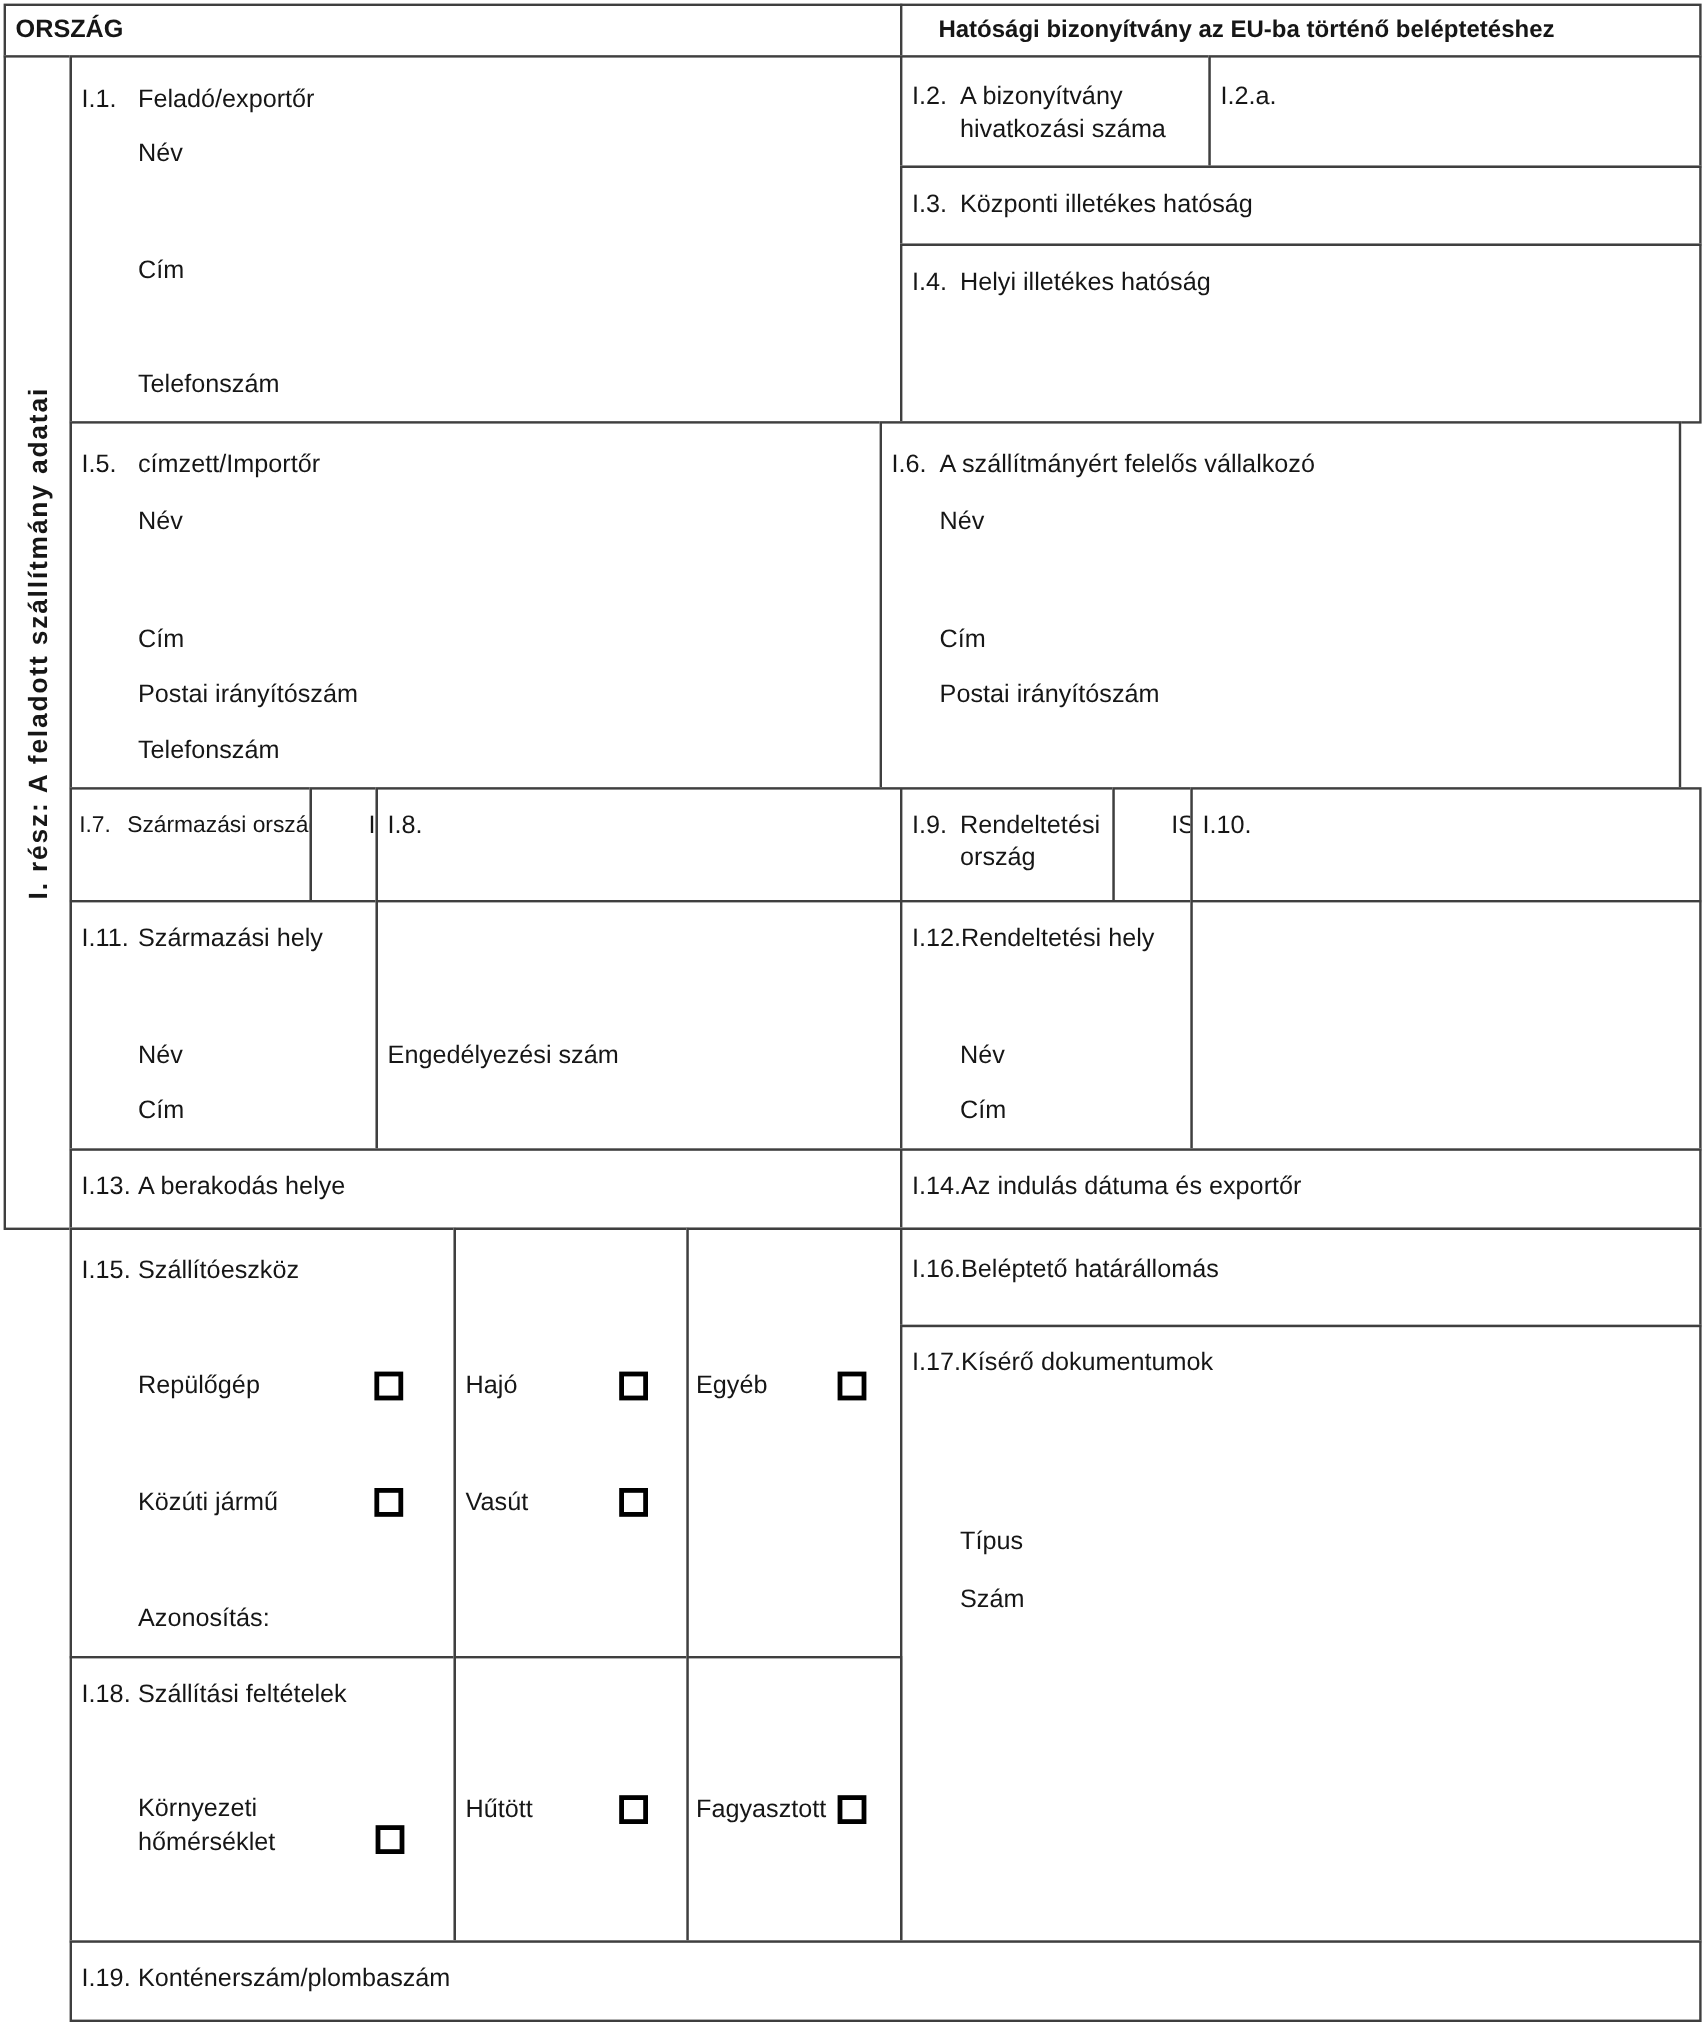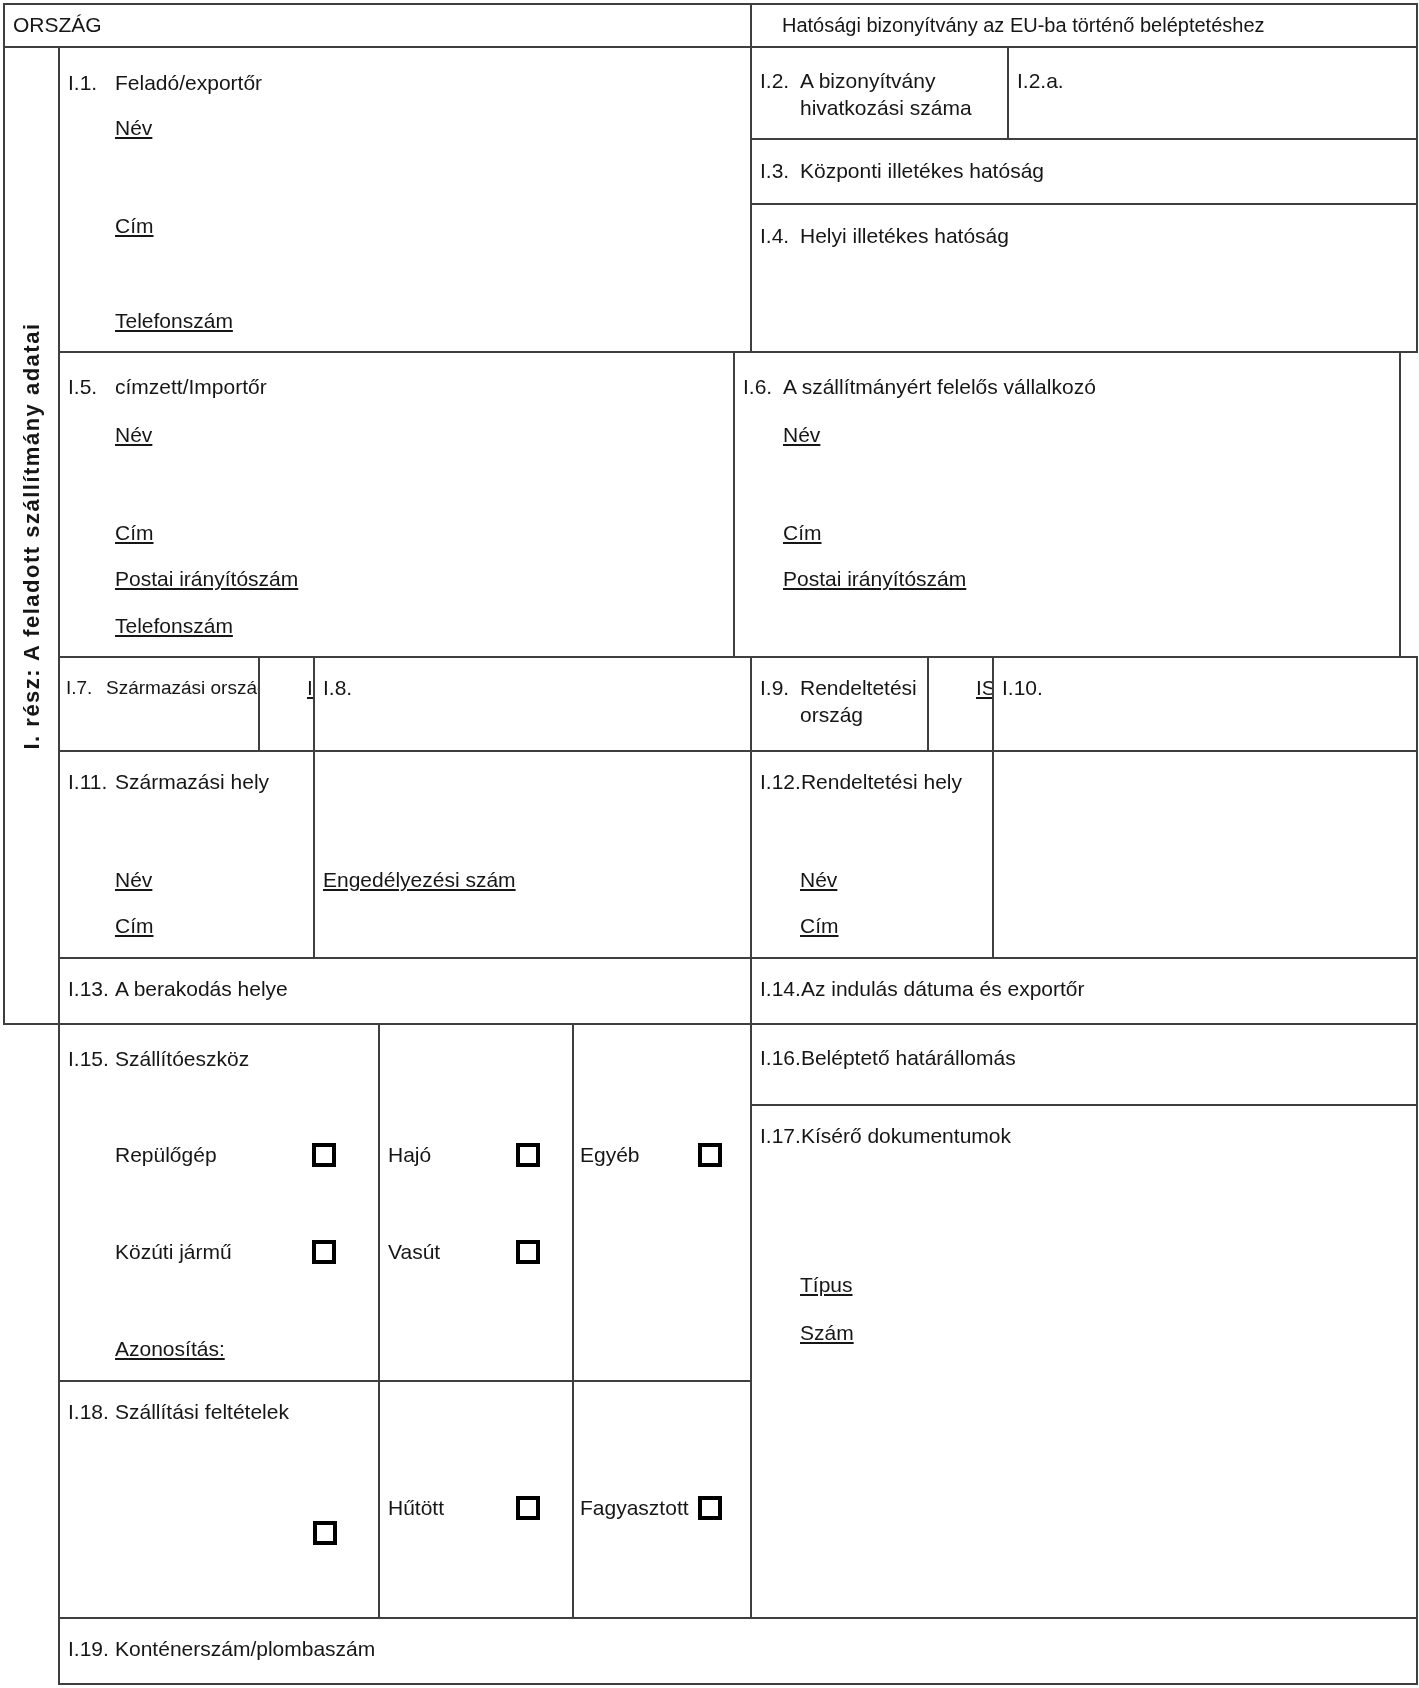--- a/index.html
+++ b/index.html
@@ -1,24 +1,24 @@
 <!DOCTYPE html>
 <html><head>
 <meta charset="utf-8">
 <style>
   html,body{margin:0;padding:0;background:#fff;}
   .page{position:relative;width:1419px;height:1688px;background:#fff;
         font-family:"Liberation Sans",sans-serif;color:#161616;font-size:21px;line-height:1.28;}
   .cell{position:absolute;box-sizing:border-box;border:2px solid #3f3f3f;background:#fff;padding-left:47px;}
-  .hdr{display:flex;align-items:center;font-weight:normal;}
+  .hdr{display:flex;align-items:center;font-weight:bold;}
   .item{position:absolute;display:flex;align-items:flex-start;}
   .num{flex:0 0 47px;}
   .num-r{flex:0 0 40px;}
   .num-w{flex:0 0 56px;}
-  .sub{position:absolute;white-space:nowrap;text-decoration:underline;}
+  .sub{position:absolute;white-space:nowrap;}
   .fs19{font-size:19px;}
   .nowrap{white-space:nowrap;}
   .iso-cell{text-align:center;}
   .iso-cell .sub{position:static;display:block;margin-top:17px;}
   .vtext{position:absolute;left:50%;top:50%;transform:translate(-50%,-50%) rotate(-90deg);
          white-space:nowrap;font-weight:bold;font-size:22px;letter-spacing:1.5px;}
   .opt{position:absolute;display:flex;justify-content:space-between;align-items:center;}
   .cb{width:16px;height:16px;border:4px solid #000;display:inline-block;flex:0 0 auto;background:#fff;}
   .wraplbl{display:inline-block;}
 </style>
@@ -205,20 +205,21 @@
     </div>
     <span class="sub" style="left:48px;top:166px">Típus</span>
     <span class="sub" style="left:48px;top:214px">Szám</span>
   </div>
 
   <div class="cell" style="left:58px;top:1380px;width:322px;height:239px">
     <div class="item" style="left:8px;top:17px">
       <span class="num">I.18.</span>
       <span>Szállítási feltételek</span>
     </div>
+    <span class="sub" style="left:55px;top:110px;width:170px;white-space:normal;line-height:29px">Környezeti hőmérséklet</span>
     <span class="cb" style="position:absolute;left:253px;top:139px"></span>
   </div>
   <div class="cell" style="left:378px;top:1380px;width:196px;height:239px">
     <div class="opt" style="left:8px;top:113px;width:152px">
       <span>Hűtött</span>
       <span class="cb"></span>
     </div>
   </div>
   <div class="cell" style="left:572px;top:1380px;width:180px;height:239px">
     <div class="opt" style="left:6px;top:113px;width:142px">

